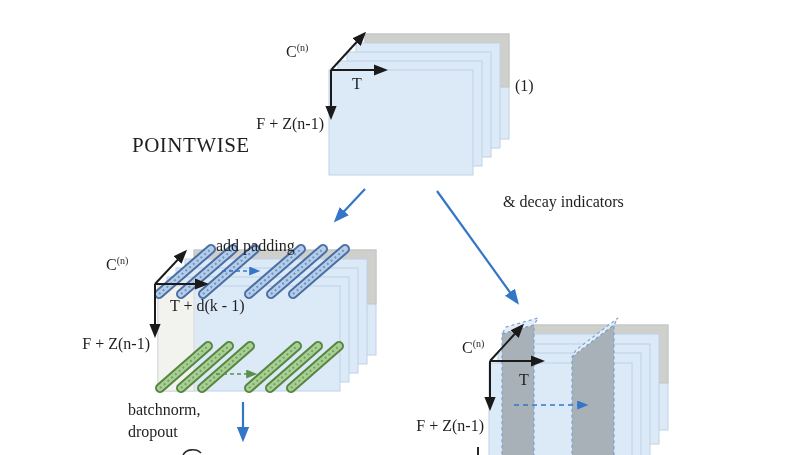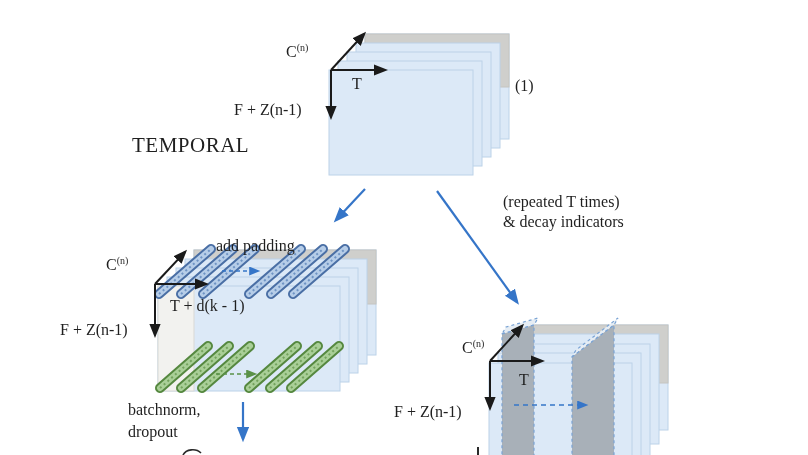--- a/index.html
+++ b/index.html
@@ -4,21 +4,21 @@
 <style>
   html,body{margin:0;padding:0;background:#ffffff;}
   #canvas{
     position:relative;width:808px;height:455px;background:#ffffff;overflow:hidden;
     font-family:"Liberation Serif","DejaVu Serif",serif;color:#1f1f1f;
   }
   #diagram-svg{position:absolute;left:0;top:0;}
   .lbl{position:absolute;font-size:16px;line-height:19px;white-space:nowrap;}
   .lbl sup{font-size:10px;}
   .branch-title{position:absolute;font-size:21px;letter-spacing:0.5px;}
-  .f-label{width:90px;text-align:left;}
+  .f-label{width:90px;text-align:right;margin-top:14px;}
   .multi{white-space:normal;line-height:20px;}
   .bn{line-height:22px;}
 </style>
 </head>
 <body>
 
 <div id="canvas">
 
 <svg id="diagram-svg" width="808" height="455" viewBox="0 0 808 455">
   <defs>
@@ -149,30 +149,29 @@
       <line x1="490" y1="361" x2="490" y2="408" marker-end="url(#mBlack)"></line>
     </g>
   </g>
 
   <g stroke="#2a2a2a" fill="none">
     <path d="M183,455 C186,449 196,448 201,453" stroke-width="1.6"></path>
     <line x1="478" y1="447" x2="478" y2="455" stroke-width="2"></line>
   </g>
 </svg>
 
-<div class="branch-title" style="left:132px;top:133px;">TEMPORAL</div>
+<div class="branch-title" style="left:132px;top:133px;">POINTWISE</div>
 <div class="lbl" style="left:515px;top:76px;">(1)</div>
 
 <div class="lbl" style="left:286px;top:38px;"><span>C</span><sup>(n)</sup></div>
 <div class="lbl" style="left:352px;top:74px;">T</div>
 <div class="lbl f-label" style="left:234px;top:100px;">F + Z(n-1)</div>
 
 <div class="lbl" style="left:216px;top:195px;margin-top:41px;">add padding</div>
 <div class="lbl multi" style="left:503px;top:192px;">
-  <div>(repeated T times)</div>
   <div>&amp; decay indicators</div>
 </div>
 <div class="lbl multi bn" style="left:128px;top:399px;">
   <div>batchnorm,</div>
   <div>dropout</div>
 </div>
 
 <div class="lbl" style="left:106px;top:251px;"><span>C</span><sup>(n)</sup></div>
 <div class="lbl" style="left:170px;top:296px;text-align:center;">T + d(k - 1)</div>
 <div class="lbl f-label" style="left:60px;top:320px;">F + Z(n-1)</div>

